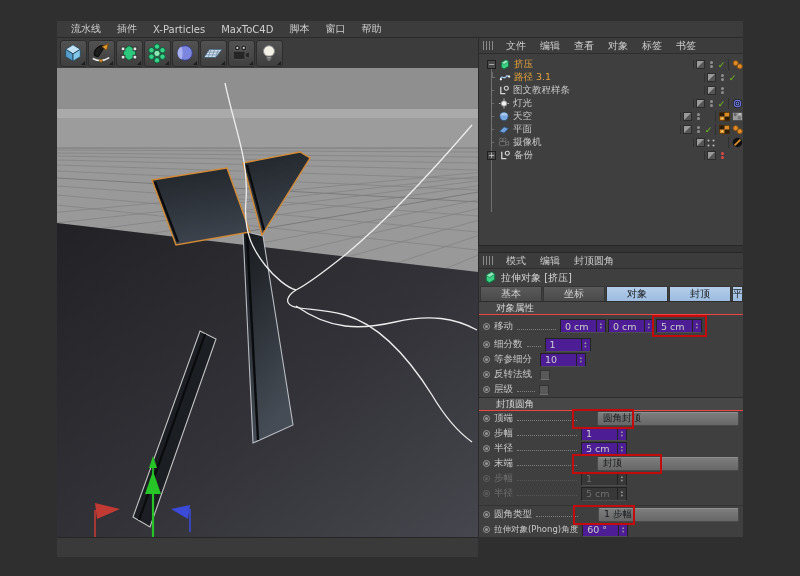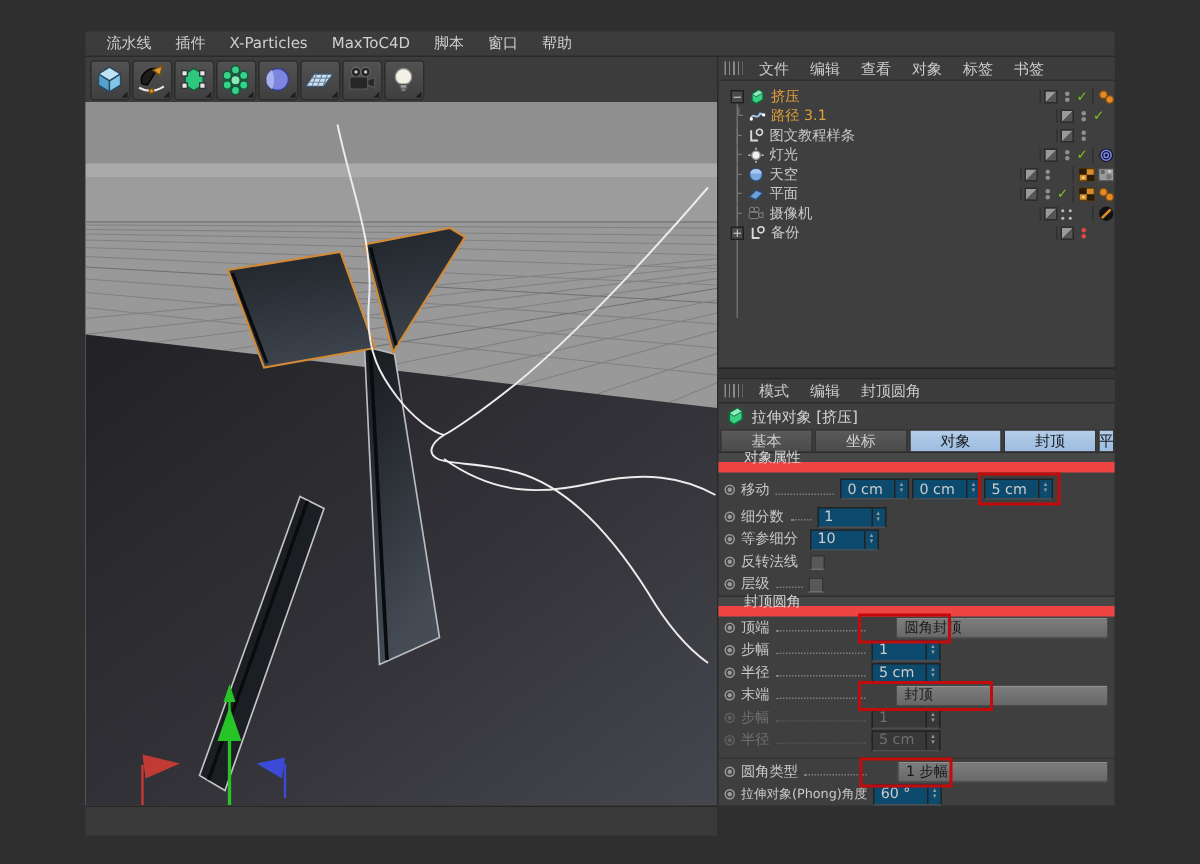--- a/index.html
+++ b/index.html
@@ -67,34 +67,34 @@
     border-left:1px solid #2a2a2a; display:flex; flex-direction:column; }
   #amtitle { height:17px; display:flex; align-items:center; padding-left:5px;
     color:#d2d2d2; font-size:10px; gap:4px; }
   #amtabs { height:15px; display:flex; gap:1px; padding:0 1px; }
   .tab { flex:0 0 62px; display:flex; align-items:center; justify-content:center;
     font-size:10px; color:#cfcfcf; background:linear-gradient(#5a5a5a,#4a4a4a);
     border:1px solid #353535; border-bottom:none; }
   .tab.active { background:linear-gradient(#b4cde9,#9cbce0); color:#15181b; }
   .tab.sliver { flex:0 0 11px; overflow:hidden; }
   .sechead { height:14px; background:#474747; border-top:1px solid #2d2d2d;
-    border-bottom:7px solid #ef4444; color:#d6d6d6; font-size:9.5px; display:flex;
+    border-bottom:1px solid #ef4444; color:#d6d6d6; font-size:9.5px; display:flex;
     align-items:center; padding-left:17px; }
   .arow { height:15px; display:flex; align-items:center; padding-left:4px; font-size:9.5px;
     color:#c9c9c9; }
   .arow.tall { height:22px; }
   .dotring { width:7px; height:7px; border:1px solid #9a9a9a; border-radius:50%;
     position:relative; margin-right:4px; flex:0 0 auto; }
   .dotring::after { content:""; position:absolute; left:1px; top:1px; width:3px; height:3px;
     background:#9a9a9a; border-radius:50%; }
   .arow .lab { white-space:nowrap; flex:0 0 auto; }
   .leader { flex:1; min-width:2px; border-bottom:1px dotted #7f7f7f; height:55%;
     margin:0 4px 4px 4px; }
   .fwrap { position:relative; flex:0 0 auto; margin-right:2px; }
-  .field { width:46px; height:14px; background:#0c4a6e; border:1px solid #222;
+  .field { width:46px; height:14px; background:#4c1d95; border:1px solid #222;
     border-bottom-color:#4e4e4e; display:flex; align-items:center; }
   .field .val { flex:1; padding-left:4px; font-size:9.5px; color:#cdcdcd; white-space:nowrap; }
   .spin { width:9px; height:100%; border-left:1px solid #222; display:flex; flex-direction:column;
     align-items:center; justify-content:center; color:#9a9a9a; font-size:4.5px; line-height:4px; }
   .drop { height:14px; background:linear-gradient(#7d7d7d,#676767); border:1px solid #4a4a4a;
     border-top-color:#8f8f8f; border-radius:2px; display:flex; align-items:center;
     padding-left:5px; font-size:9.5px; color:#16181b; flex:1; margin-right:2px;margin-left:16px; }
   .chk { width:10px; height:10px; background:#585858; border:1px solid #333;
     border-bottom-color:#6e6e6e; }
   .dim .lab, .dim { color:#6f6f6f; }

